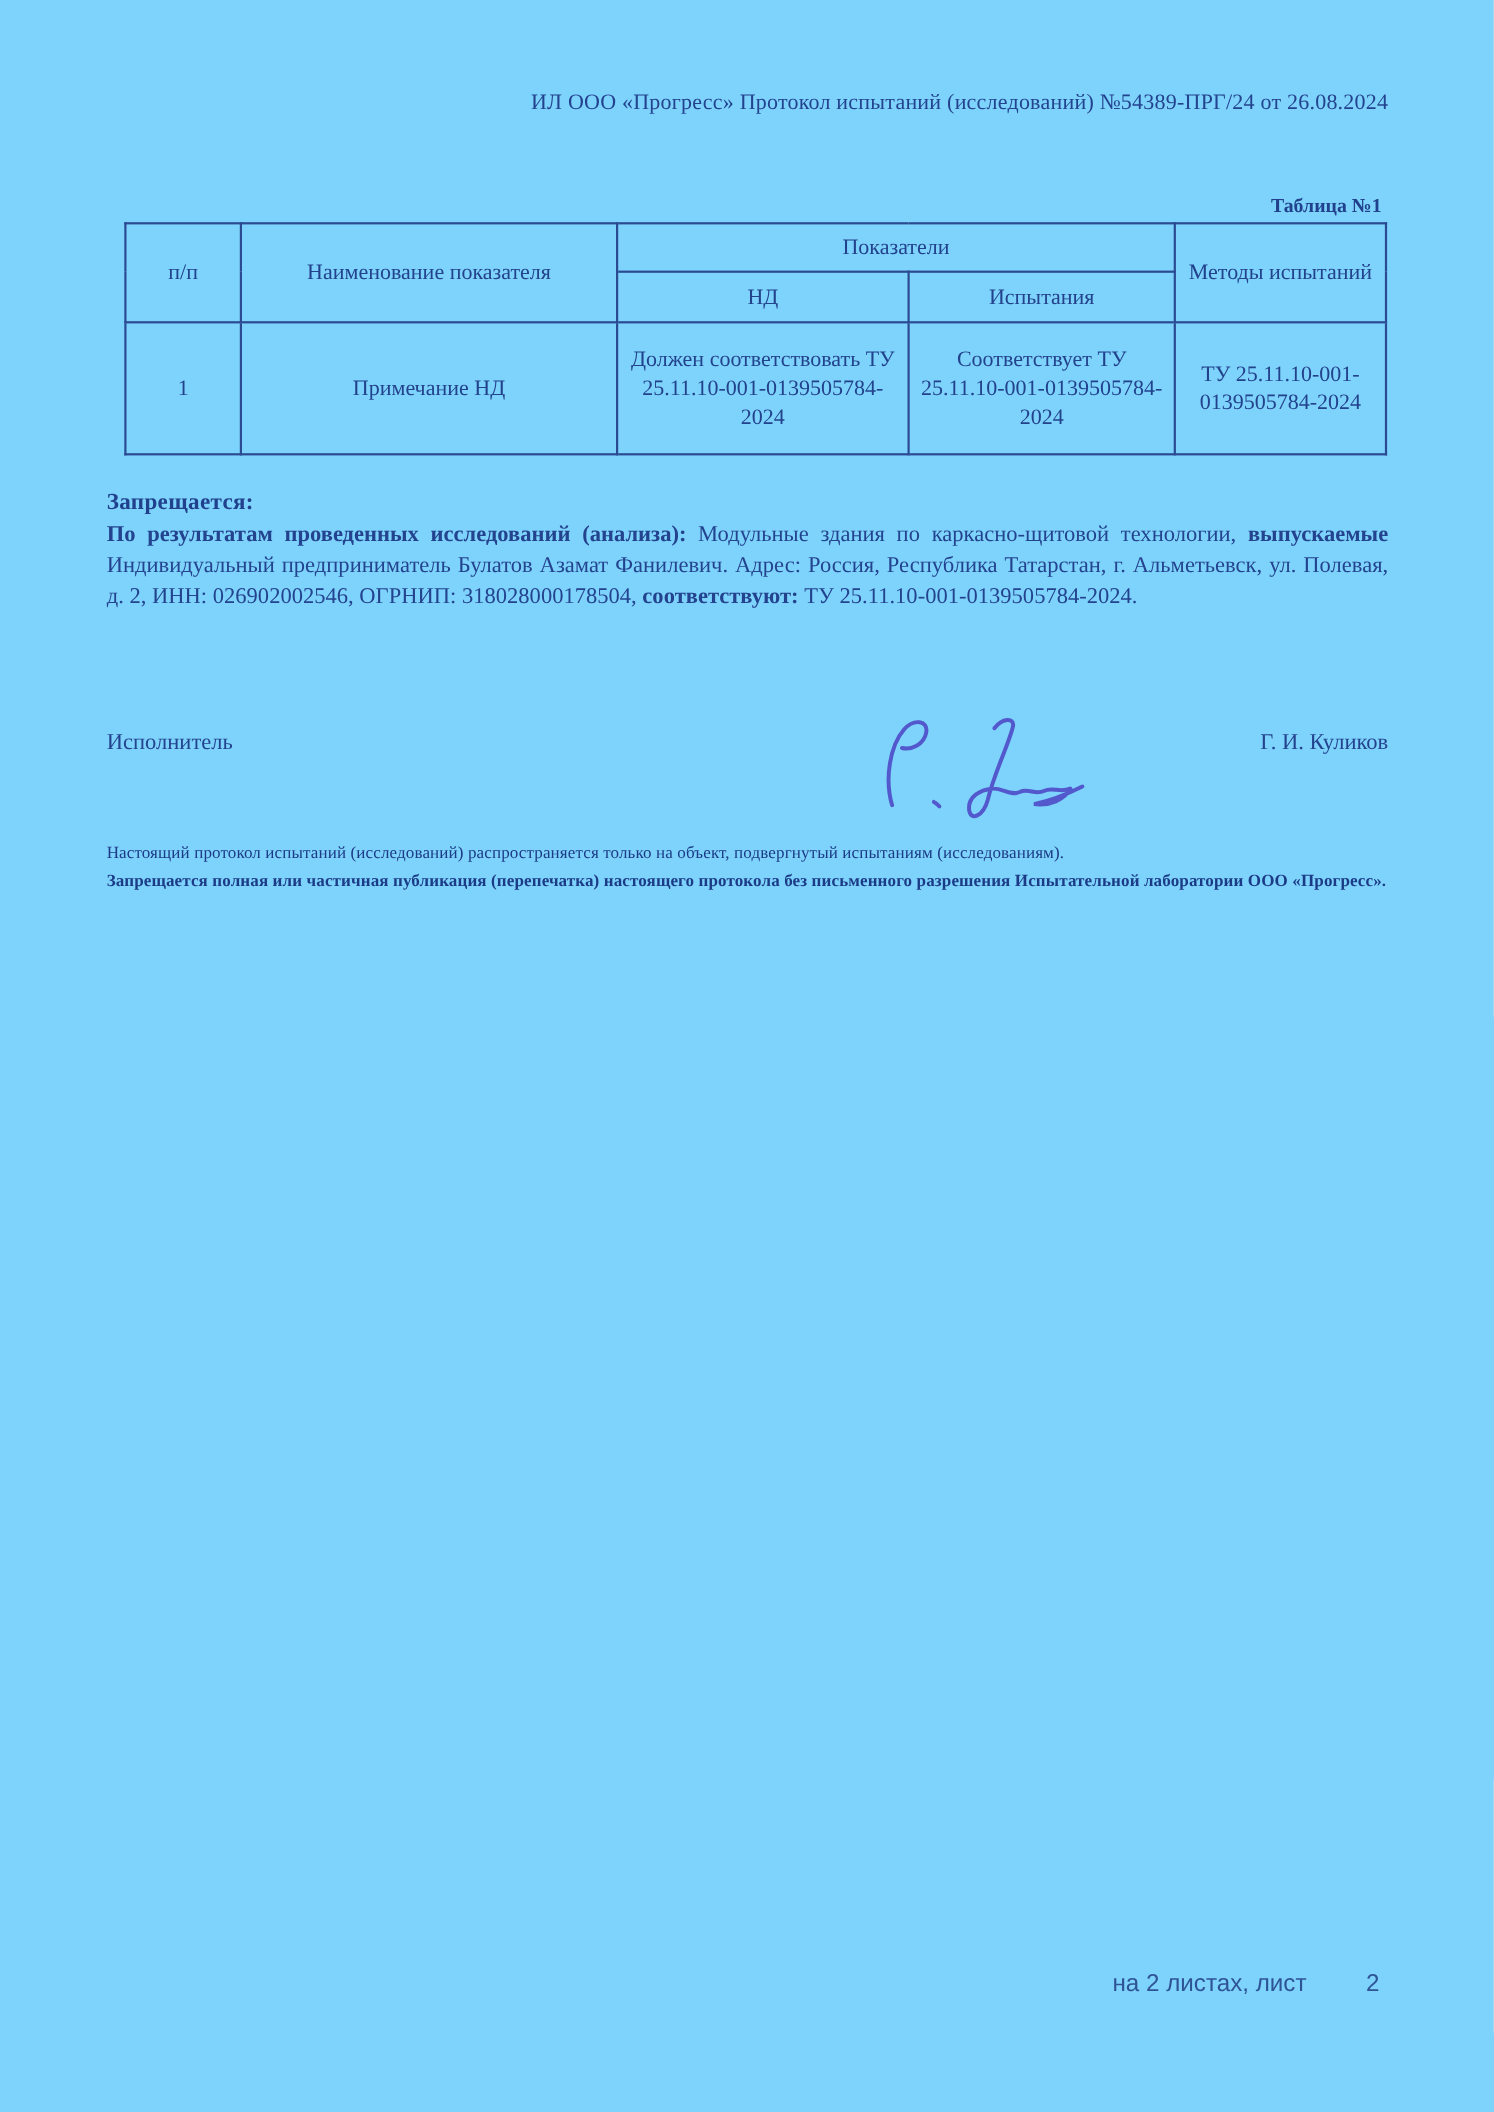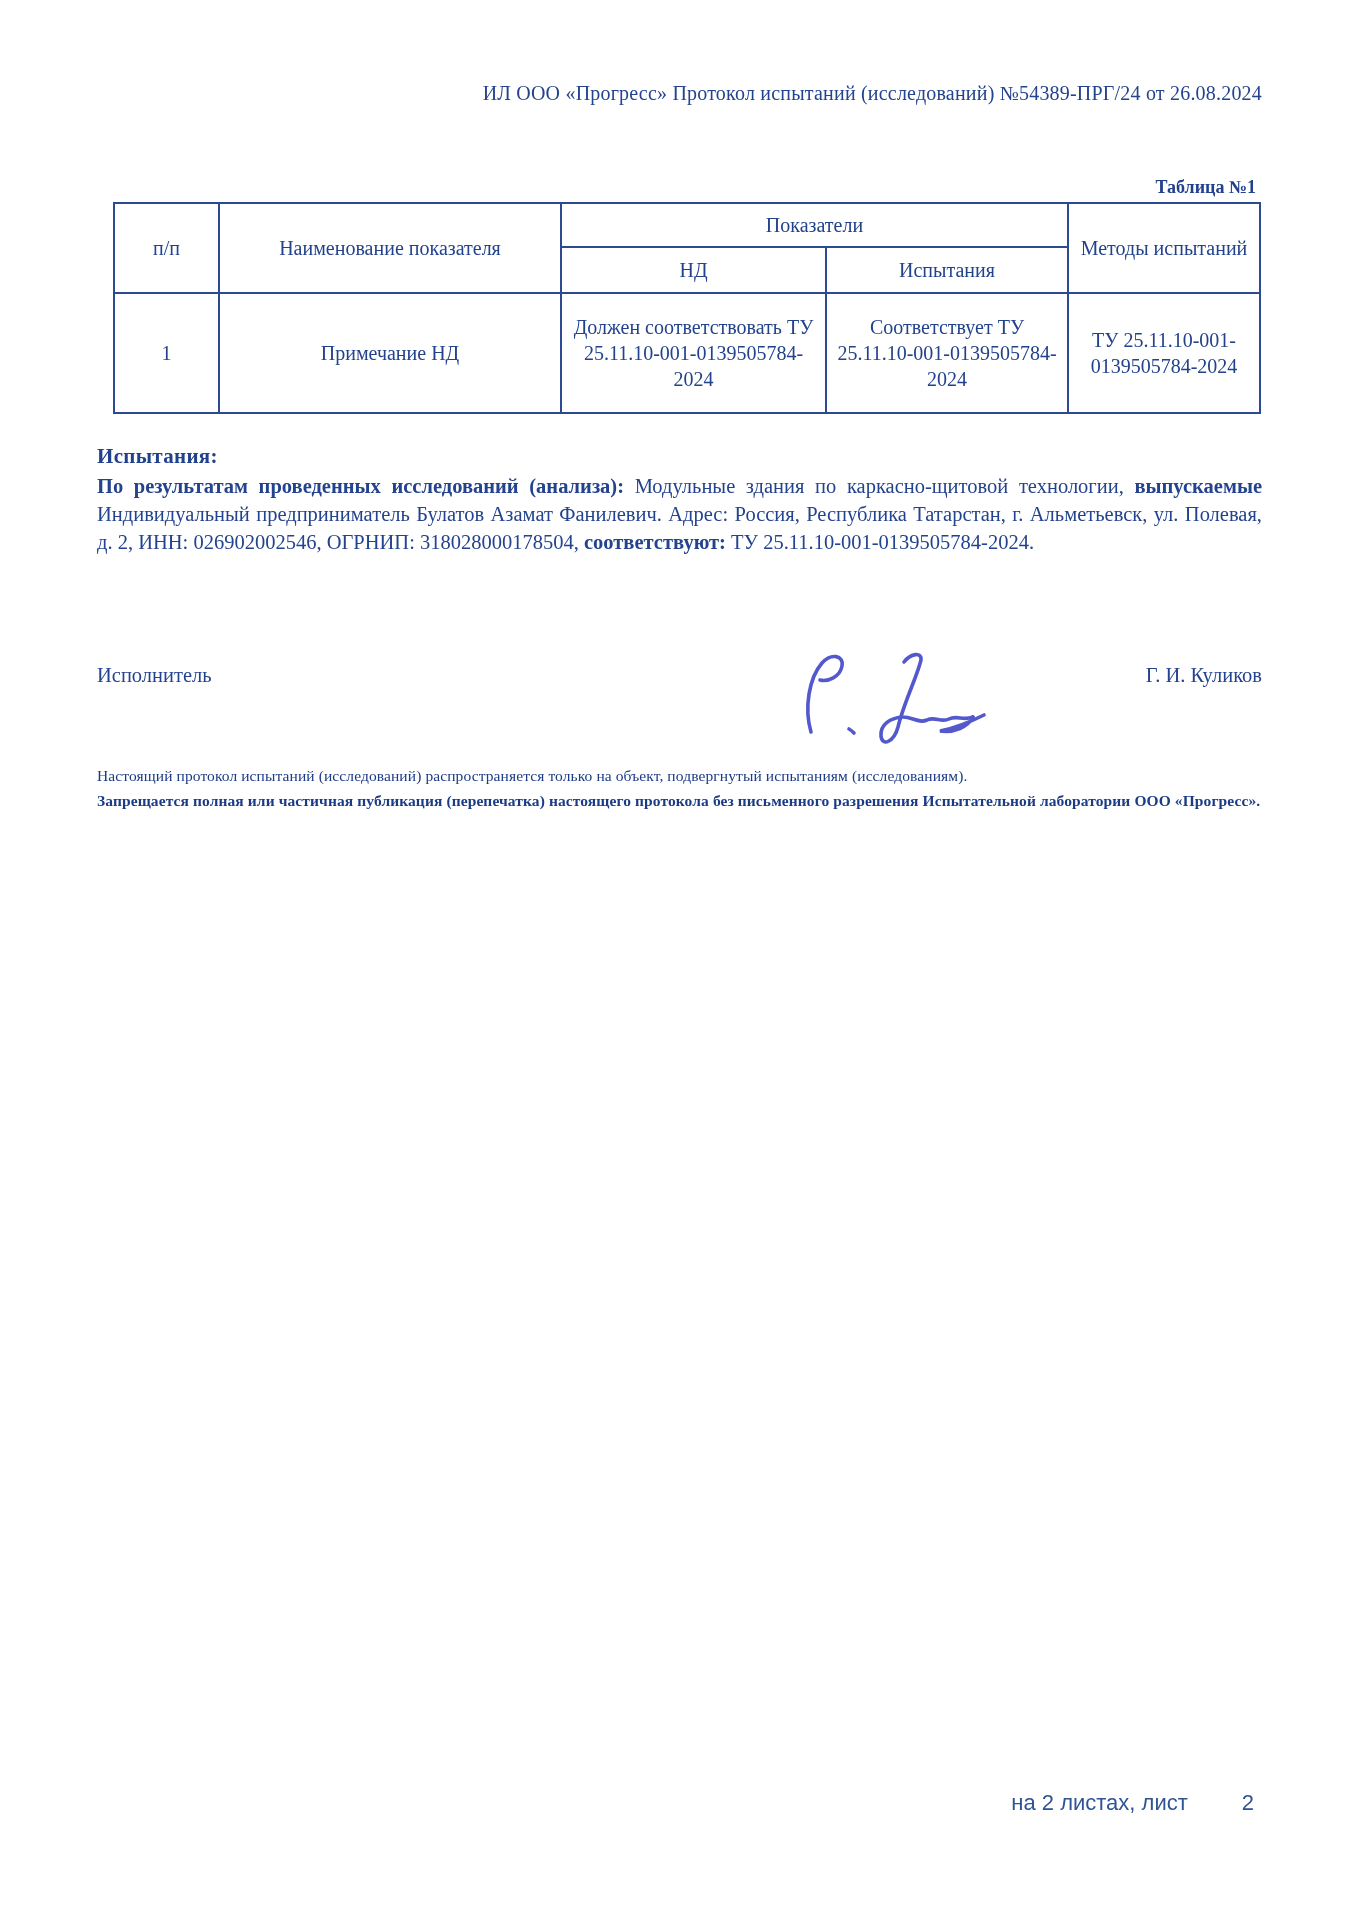--- a/index.html
+++ b/index.html
@@ -2,21 +2,21 @@
 <html><head>
 <meta charset="utf-8">
 <style>
   * { margin: 0; padding: 0; box-sizing: border-box; }
   html, body { background: #e8e8e8; }
   .page {
     position: relative;
     width: 1358px;
     height: 1920px;
     margin: 0 auto;
-    background: #ffffff;
+    background: #7dd3fc;
     color: #21418c;
     font-family: "Liberation Serif", serif;
     overflow: hidden;
   }
   .content {
     position: absolute;
     left: 97px;
     top: 0;
     width: 1165px;
   }
@@ -144,21 +144,21 @@
           <td>1</td>
           <td class="cell-name">Примечание НД</td>
           <td>Должен соответствовать ТУ 25.11.10-001-0139505784-2024</td>
           <td>Соответствует ТУ 25.11.10-001-0139505784-2024</td>
           <td class="cell-methods">ТУ 25.11.10-001-0139505784-2024</td>
         </tr>
       </tbody>
     </table>
 
     <div class="conclusion">
-      <div class="conclusion-heading">Испытания:</div>
+      <div class="conclusion-heading">Запрещается:</div>
       <div class="conclusion-text"><span class="b">По результатам проведенных исследований (анализа): </span><span>Модульные здания по каркасно-щитовой технологии, </span><span class="b">выпускаемые </span><span>Индивидуальный предприниматель Булатов Азамат Фанилевич.   Адрес: Россия, Республика Татарстан, г. Альметьевск, ул. Полевая, д. 2, ИНН: 026902002546, ОГРНИП: 318028000178504, </span><span class="b">соответствуют: </span><span>ТУ 25.11.10-001-0139505784-2024.</span></div>
     </div>
 
     <div class="executor-row">
       <span>Исполнитель</span>
       <span class="signature-wrap">
         <svg width="250" height="125" viewBox="0 0 250 125" fill="none" xmlns="http://www.w3.org/2000/svg">
           <g stroke="#5358cc" stroke-width="3.6" stroke-linecap="round" fill="none">
             <path d="M59,96 C52,72 57,42 70,27 C79,17 92,19 90,30 C88,41 76,46 68,44"></path>
             <path d="M97,93 c2,1 4,3 5,4"></path>

